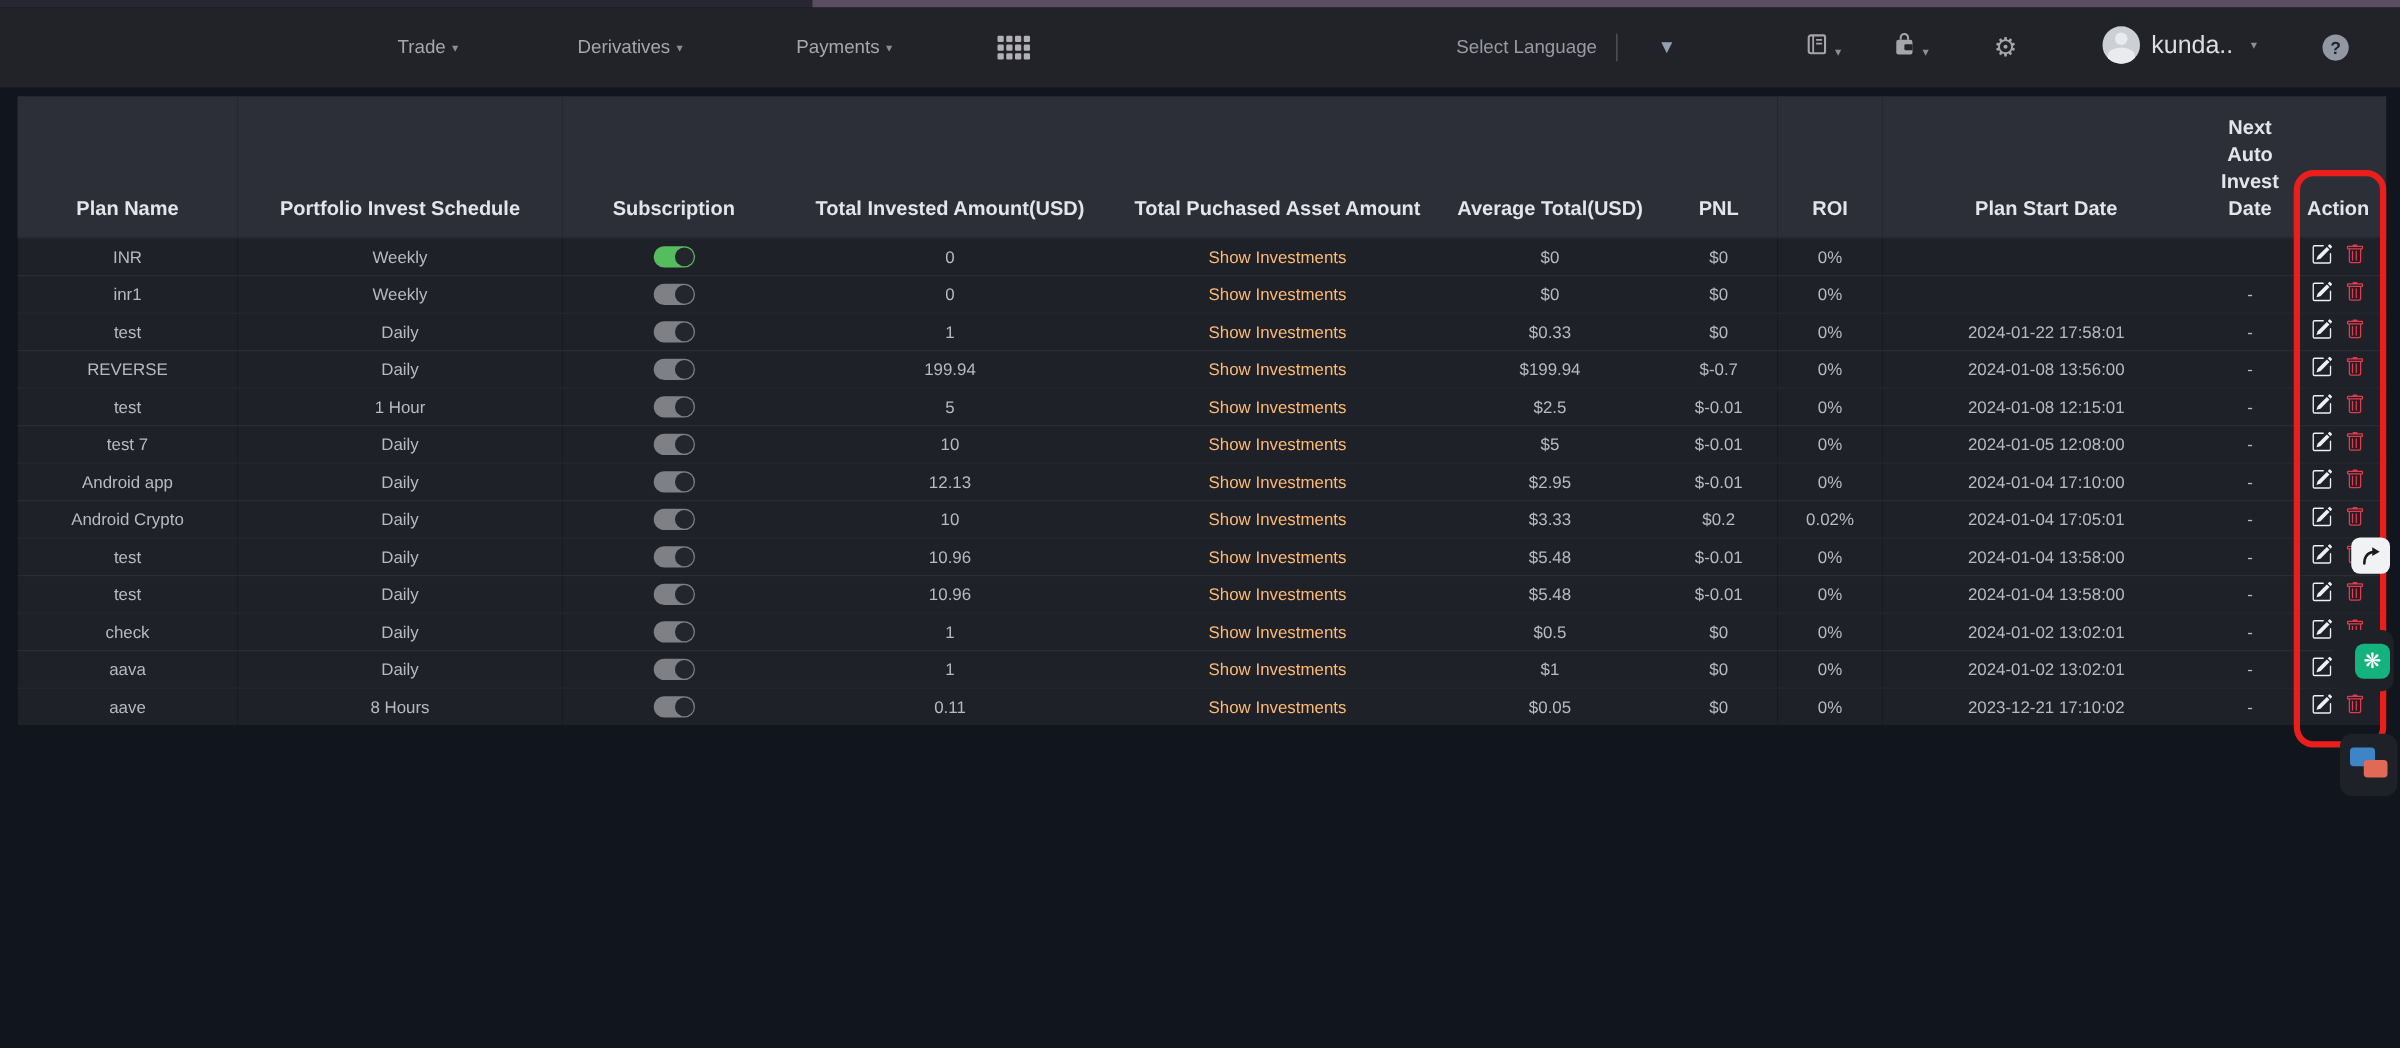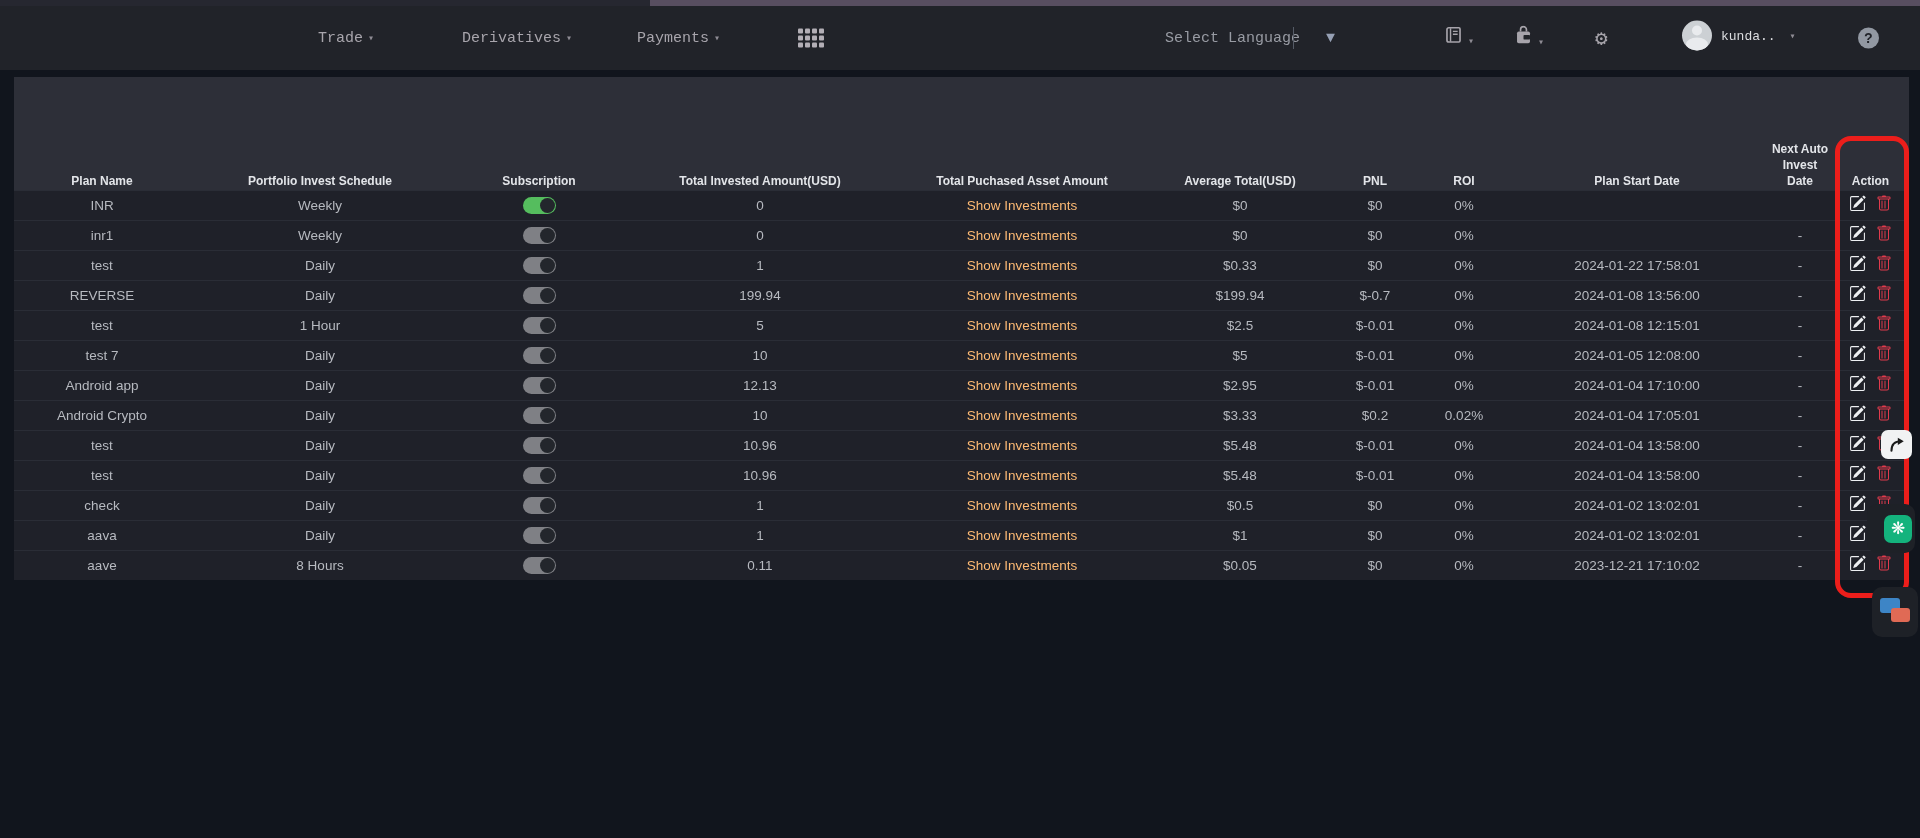--- a/index.html
+++ b/index.html
@@ -6,40 +6,40 @@
   html,body { width:1920px; height:838px; overflow:hidden;
     background:#11151d; font-family:"Liberation Sans", sans-serif; }
 
   
   .top-strip { position:absolute; top:0; left:0; width:1920px; height:6px; background:#262730; }
   .top-strip .strip-right { position:absolute; top:0; left:650px; right:0; height:6px; background:#584e60; }
 
   
   .navbar { position:absolute; top:6px; left:0; width:1920px; height:64px; background:#212329; }
   .nav-item { position:absolute; top:50%; transform:translateY(-50%);
-    color:#a8a5ac; font-size:15px; cursor:pointer; white-space:nowrap;font-family:Liberation Mono, monospace; }
+    color:#a8a5ac; font-size:15px; cursor:pointer; white-space:nowrap; }
   .nav-caret { font-size:10px; color:#8f8c94; margin-left:5px; vertical-align:1px; }
   .apps-grid { display:grid; grid-template-columns:repeat(4,5px); grid-template-rows:repeat(3,5px); gap:2px; }
   .apps-grid i { background:#b3afb6; border-radius:1px; }
   .lang-label { left:1165px; color:#989ba3; }
   .lang-sep { left:1293px; width:1px; height:22px; background:#555b66; }
   .lang-caret { left:1326px; color:#96a0b4; font-size:15px; }
   .nav-icon { color:#a7a4ab; }
   .avatar { width:30px; height:30px; border-radius:50%; background:#ccd0d4; position:relative; overflow:hidden; }
   .avatar .head { position:absolute; top:5px; left:10px; width:10px; height:10px; border-radius:50%; background:#e9ebee; }
   .avatar .body { position:absolute; top:17px; left:4px; width:22px; height:14px; border-radius:50%; background:#e9ebee; }
-  .user-name { color:#dcdde0; font-size:13px; }
+  .user-name { color:#dcdde0; font-size:20px; }
   .help-circle { width:21px; height:21px; border-radius:50%; background:#9298a2; color:#212329;
     font-weight:bold; font-size:14px; display:flex; align-items:center; justify-content:center; }
 
   
   .table-wrap { position:absolute; top:77px; left:14px; width:1895px; }
   table { border-collapse:collapse; width:1895px; table-layout:fixed; }
-  thead th { background:#2d2f38; color:#e3e5e9; font-size:12px; font-weight:bold;
-    height:113px; vertical-align:bottom; padding-bottom:0; line-height:1.35; text-align:center; }
+  thead th { background:#2d2f38; color:#e3e5e9; font-size:16px; font-weight:bold;
+    height:113px; vertical-align:bottom; padding-bottom:11px; line-height:1.35; text-align:center; }
   tbody td { background:#1f2129; color:#b7bac0; font-size:13.5px; height:30px;
     text-align:center; border-top:1px solid #2a2d36; overflow:hidden; white-space:nowrap; }
   a.show-link { color:#fdba74; text-decoration:none; cursor:pointer; }
 
   
   .toggle { display:inline-block; width:33px; height:17px; border-radius:9px; position:relative; cursor:pointer; vertical-align:middle; }
   .toggle.on  { background:#55bd5e; }
   .toggle.off { background:#7f8085; }
   .toggle .knob { position:absolute; top:1px; right:1px; width:15px; height:15px; border-radius:50%; background:#23262c; }
 

